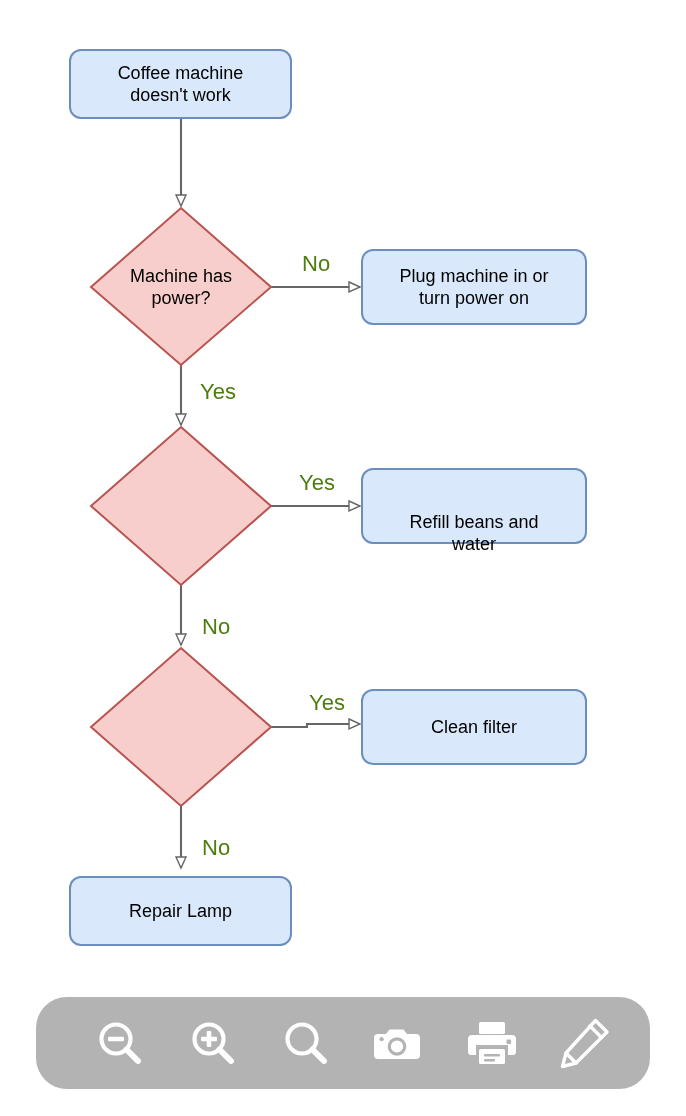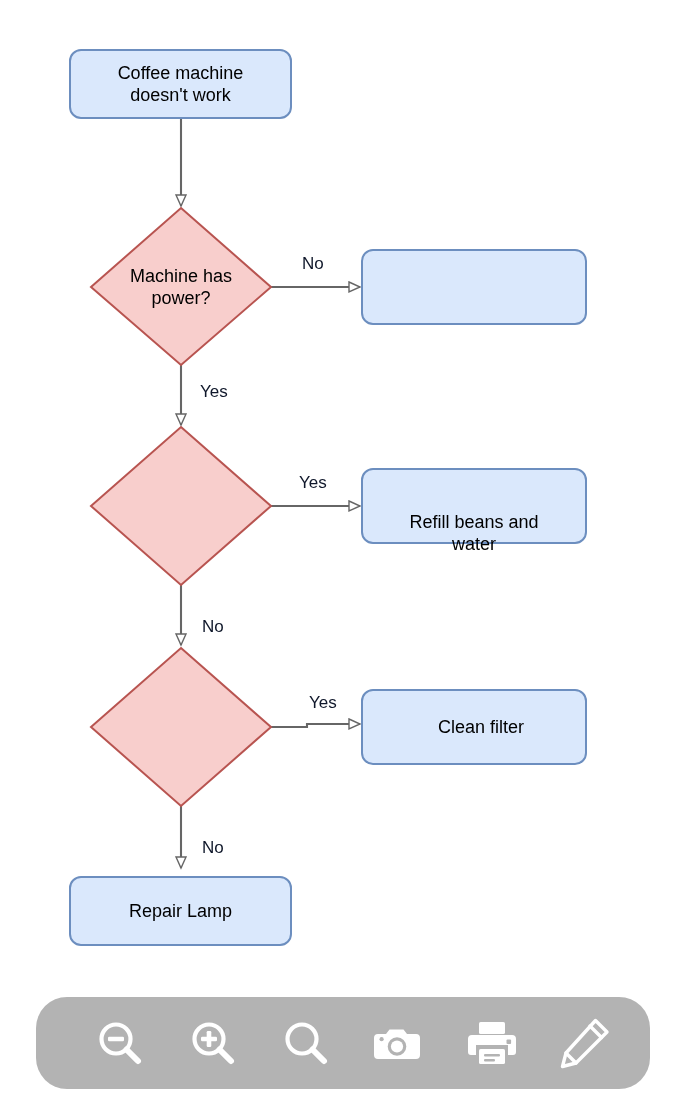--- a/index.html
+++ b/index.html
@@ -39,22 +39,22 @@
     color: #000000;
     font-size: 18px;
     line-height: 22px;
     font-family: "Liberation Sans", sans-serif;
     white-space: pre-line;
     pointer-events: none;
   }
 
   .edge-label {
     position: absolute;
-    color: #0f172a;
-    font-size: 17px;
+    color: #4d7c0f;
+    font-size: 22px;
     line-height: 19px;
     font-family: "Liberation Sans", sans-serif;
     white-space: nowrap;
     pointer-events: none;
   }
 
   
   #toolbar {
     position: absolute;
     left: 36px;
@@ -123,23 +123,25 @@
 
     <rect x="362" y="690" width="224" height="74" rx="11" ry="11" fill="#dae8fc" stroke="#6c8ebf" stroke-width="2"></rect>
 
     <rect x="70" y="877" width="221" height="68" rx="11" ry="11" fill="#dae8fc" stroke="#6c8ebf" stroke-width="2"></rect>
   </svg>
 
   <div class="node-label" style="left:101px;top:253px; width:160px; height:68px;">Machine has
 power?</div>
   <div class="node-label" style="left:70px; top:50px;  width:221px; height:68px;">Coffee machine
 doesn't work</div>
+  <div class="node-label" style="left:362px;top:250px; width:224px; height:74px;">Plug machine in or
+turn power on</div>
   <div class="node-label" style="left:362px;top:488px; width:224px; height:90px;">Refill beans and
 water</div>
-  <div class="node-label" style="left:362px;top:690px; width:224px; height:74px;padding-left:7px;">Clean filter</div>
+  <div class="node-label" style="left:362px;top:690px; width:224px; height:74px;">Clean filter</div>
   <div class="node-label" style="left:70px; top:877px; width:221px; height:68px;">Repair Lamp</div>
 
   <div class="edge-label" style="left:302px; top:254px;">No</div>
   <div class="edge-label" style="left:200px; top:382px;">Yes</div>
   <div class="edge-label" style="left:299px; top:473px;">Yes</div>
   <div class="edge-label" style="left:202px; top:617px;">No</div>
   <div class="edge-label" style="left:309px; top:693px;">Yes</div>
   <div class="edge-label" style="left:202px; top:838px;">No</div>
 
   <div id="toolbar">

